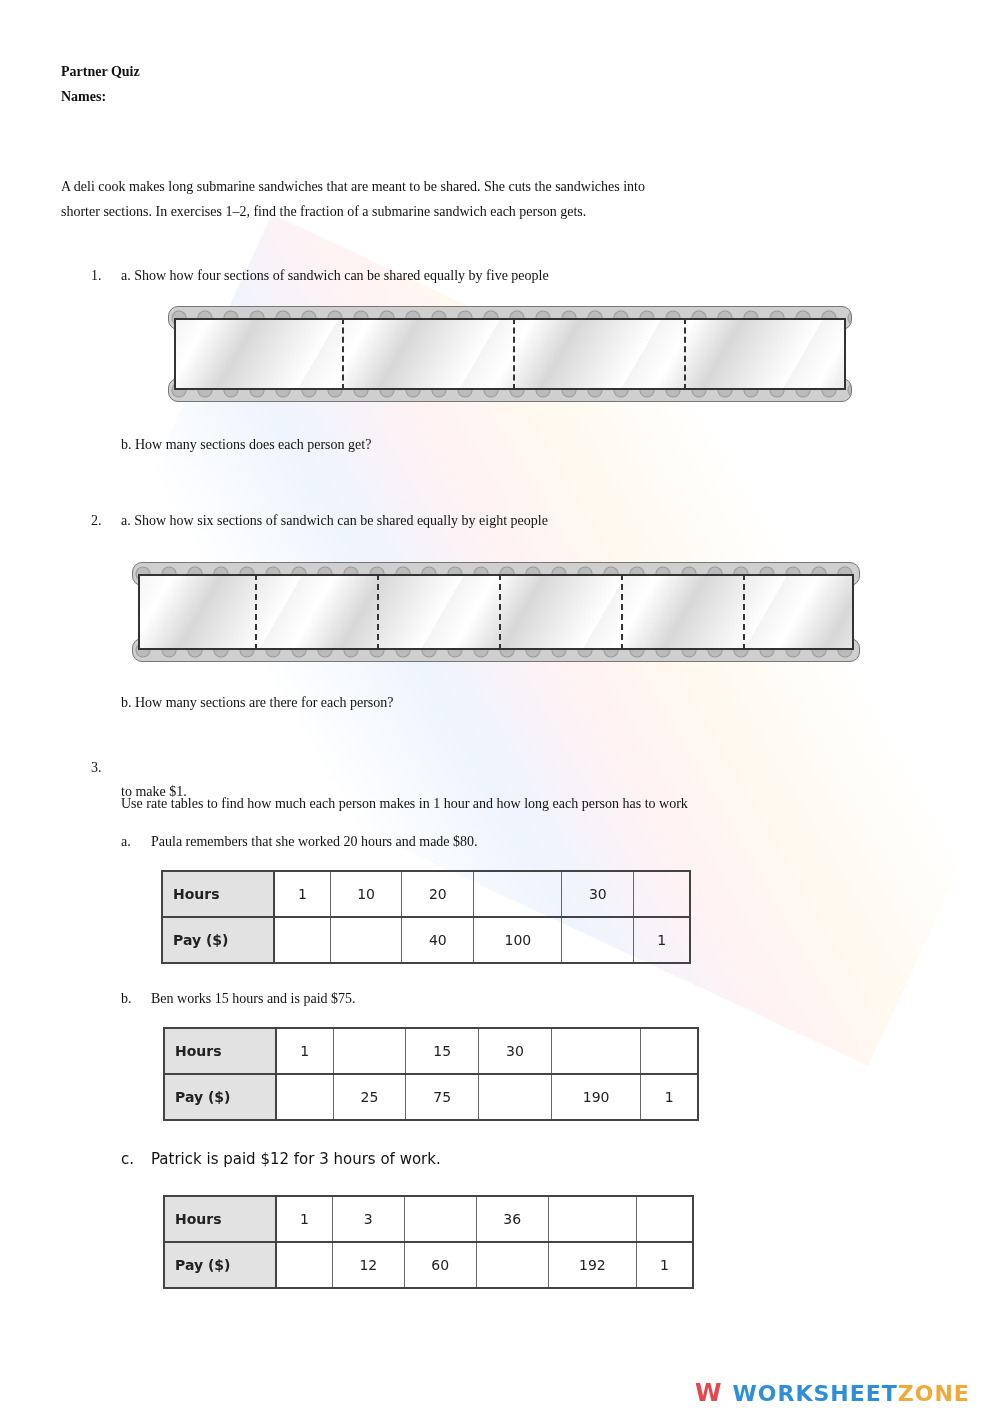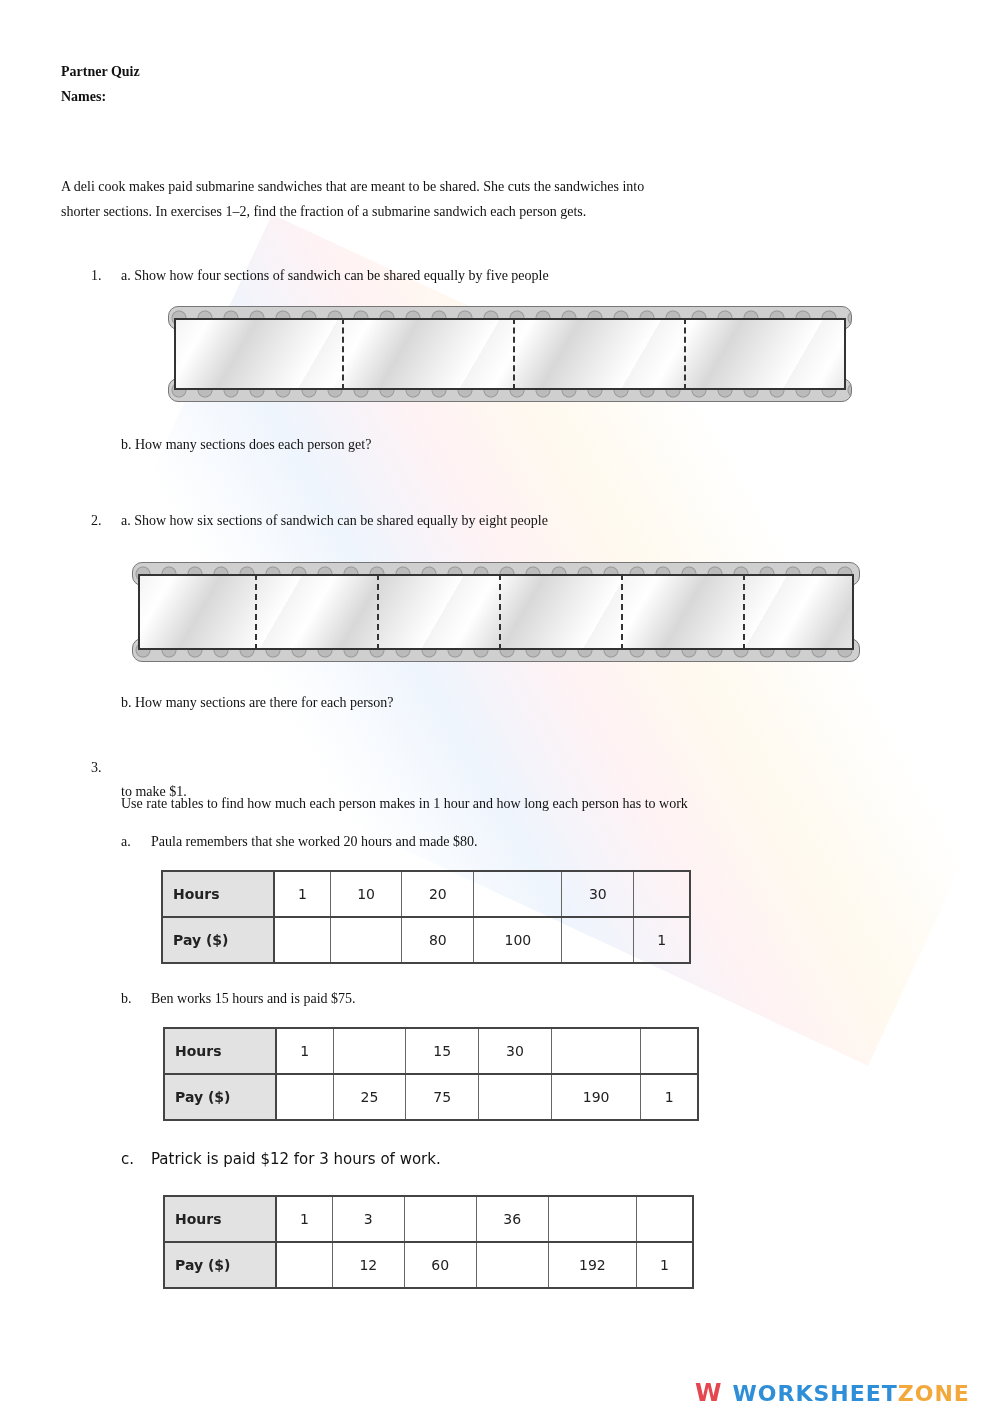--- a/index.html
+++ b/index.html
@@ -32,21 +32,21 @@
   .logo .zone { color: #f3a83c; }
 </style>
 </head>
 <body>
 
 <div class="wm"></div>
 
 <div class="t b" style="left:61px; top:60px;">Partner Quiz</div>
 <div class="t b" style="left:61px; top:85px;">Names:</div>
 
-<div class="t" style="left:61px; top:175px;">A deli cook makes paid submarine sandwiches that are meant to be shared. She cuts the sandwiches into</div>
+<div class="t" style="left:61px; top:175px;">A deli cook makes long submarine sandwiches that are meant to be shared. She cuts the sandwiches into</div>
 <div class="t" style="left:61px; top:200px;">shorter sections. In exercises 1–2, find the fraction of a submarine sandwich each person gets.</div>
 
 <div class="t" style="left:91px; top:264px;">1.</div>
 <div class="t" style="left:121px; top:264px;">a. Show how four sections of sandwich can be shared equally by five people</div>
 <div class="sub" style="left:160px; top:300px; width:700px; height:108px;">
   <div class="filling-top"></div>
   <div class="filling-bot"></div>
   <div class="bread"></div>
   <div class="cut" style="left:182px;"></div>
   <div class="cut" style="left:353px;"></div>
@@ -82,21 +82,21 @@
     <td>10</td>
     <td>20</td>
     <td></td>
     <td>30</td>
     <td></td>
   </tr>
   <tr>
     <td class="hd">Pay ($)</td>
     <td></td>
     <td></td>
-    <td>80</td>
+    <td>40</td>
     <td>100</td>
     <td></td>
     <td>1</td>
   </tr>
 </tbody>
   </table>
 
 <div class="t" style="left:121px; top:987px;">b.</div>
 <div class="t" style="left:151px; top:987px;">Ben works 15 hours and is paid $75.</div>
 <table class="rate" style="left:163px; top:1027px; width:536px;">

